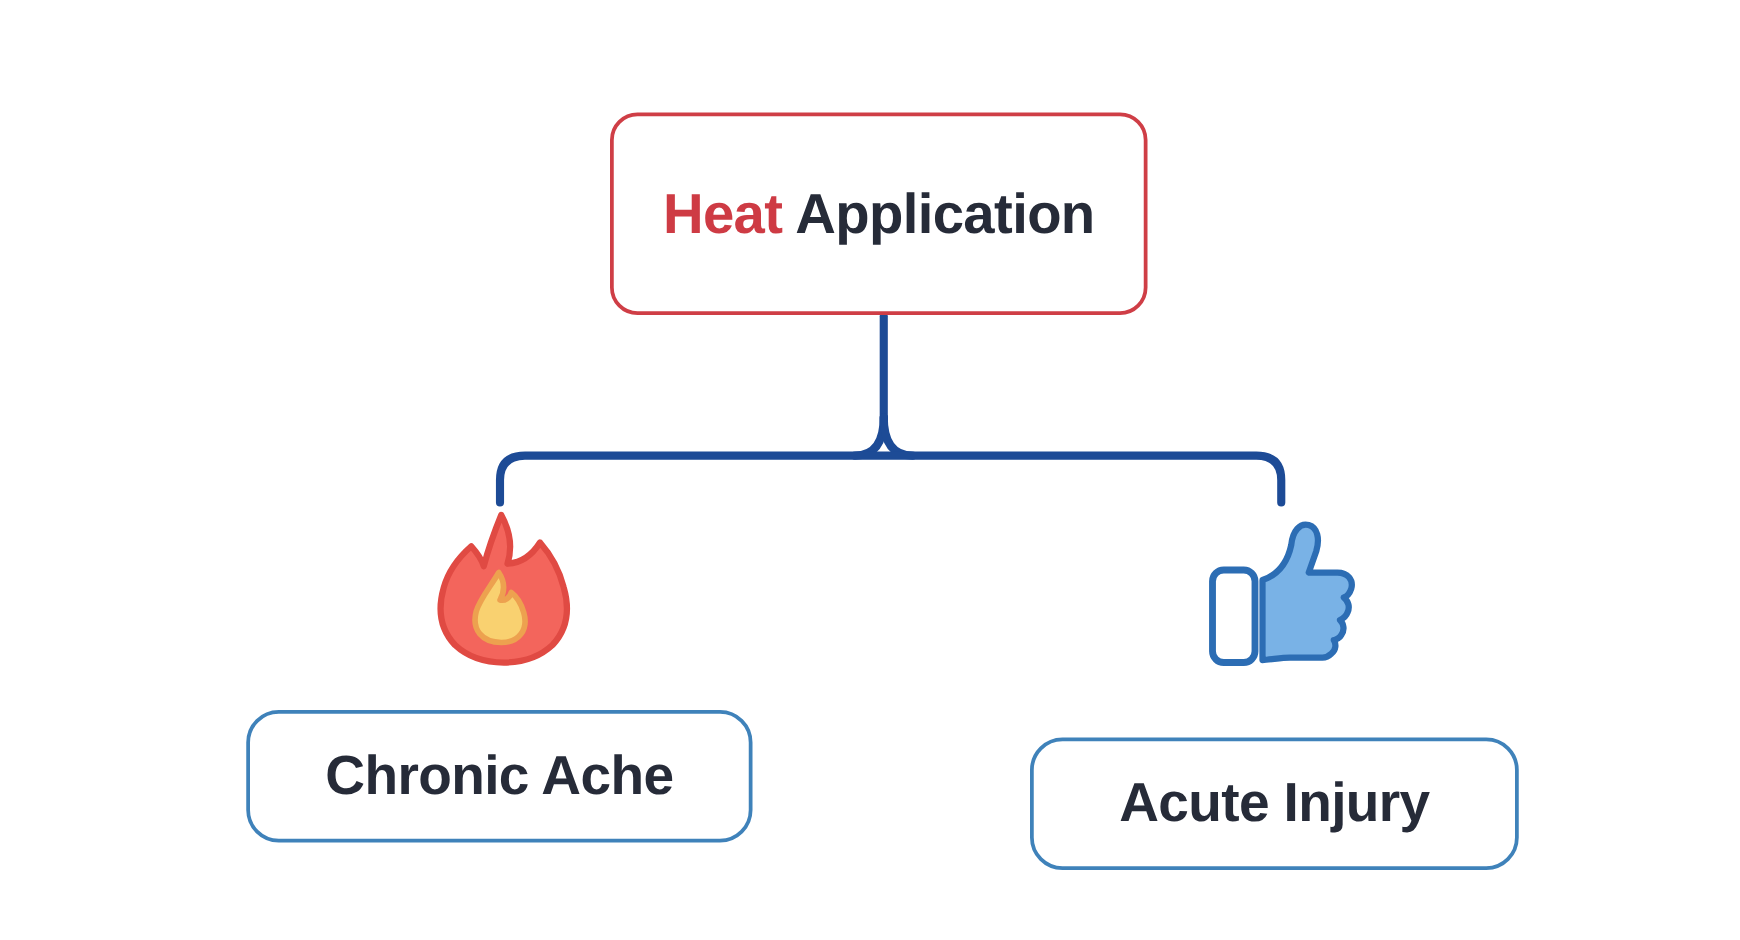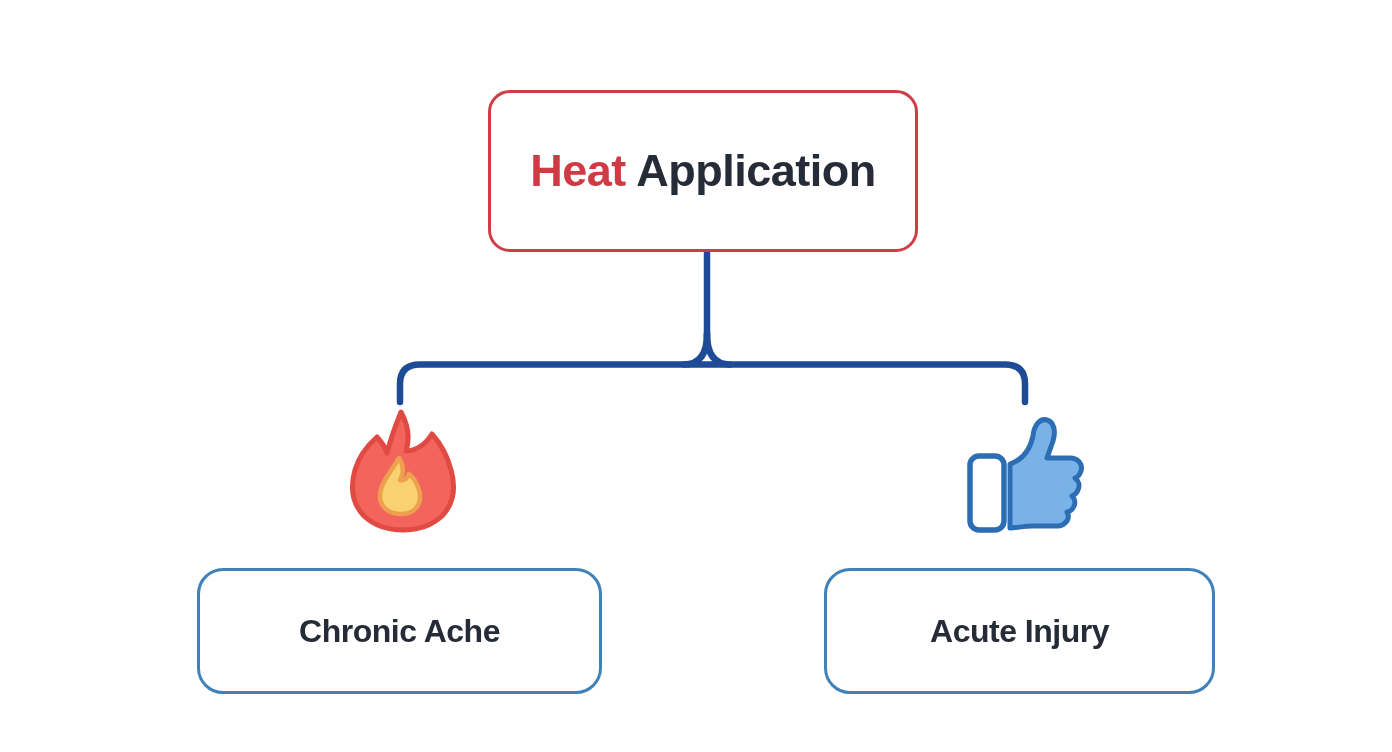--- a/index.html
+++ b/index.html
@@ -23,25 +23,25 @@
   .root-node{
     left:488px;top:90px;width:430px;height:162px;
     border:3.5px solid #cf3e46;
     border-radius:22px;
     font-size:45px;line-height:60px;
   }
   .root-node .accent{color:#ce3b44;}
   .branch-node{
     border:3.5px solid #3f82ba;
     border-radius:26px;
-    font-size:32px;
-    top:568px;height:126px;
+    font-size:44px;
+    top:568px;height:106px;
   }
   .branch-node.left{left:197px;width:405px;}
-  .branch-node.right{left:824px;width:391px;}
+  .branch-node.right{left:824px;width:391px;margin-top:22px;}
   .connector-svg{position:absolute;left:0;top:0;pointer-events:none;}
   .icon{position:absolute;}
   .fire-icon{left:339px;top:406px;}
   .thumb-icon{left:966px;top:410px;}
 </style>
 </head>
 <body>
 
 <div class="canvas">
 

